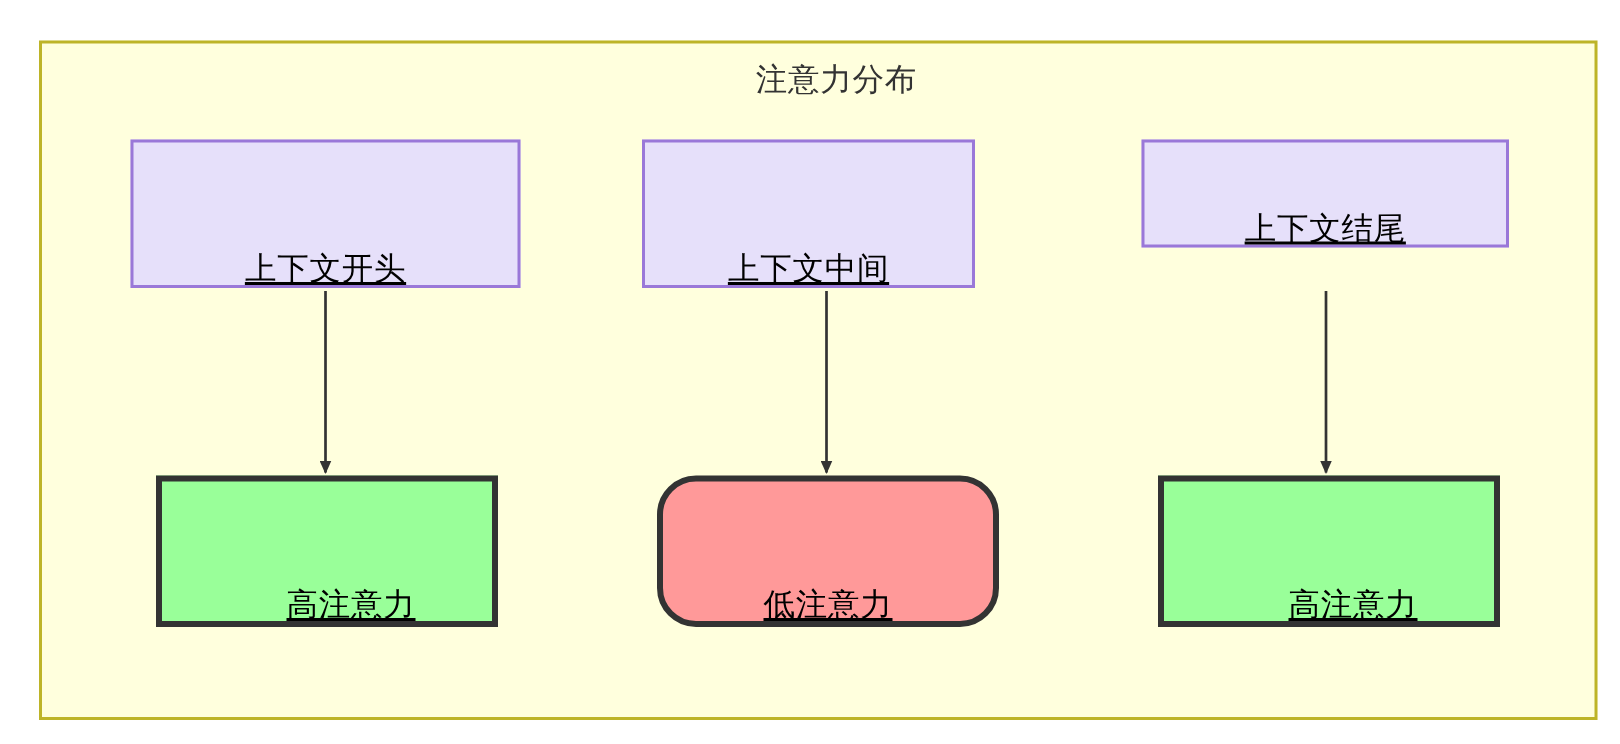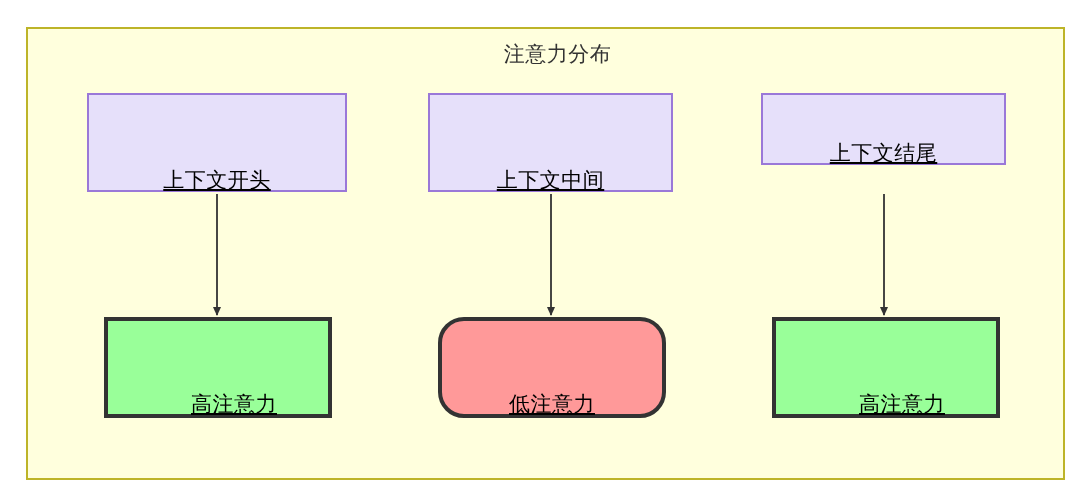--- a/index.html
+++ b/index.html
@@ -73,21 +73,21 @@
     padding-left: 32px;
   }
 
   .node.low {
     background: #ff9999;
     border-radius: 26px;
   }
 
   
   .n-top-0 { left: 87px;  top: 93px; width: 260px; height: 99px; }
-  .n-top-1 { left: 428px; top: 93px; width: 245px; height: 99px; }
+  .n-top-1 { left: 428px; top: 93px; width: 222px; height: 99px; }
   .n-top-2 { left: 761px; top: 93px; width: 245px; height: 72px; }
 
   
   .n-bot-0 { left: 104px; top: 317px; width: 228px; height: 101px; }
   .n-bot-1 { left: 438px; top: 317px; width: 228px; height: 101px; }
   .n-bot-2 { left: 772px; top: 317px; width: 228px; height: 101px; }
 
   
   #arrows {
     position: absolute;

